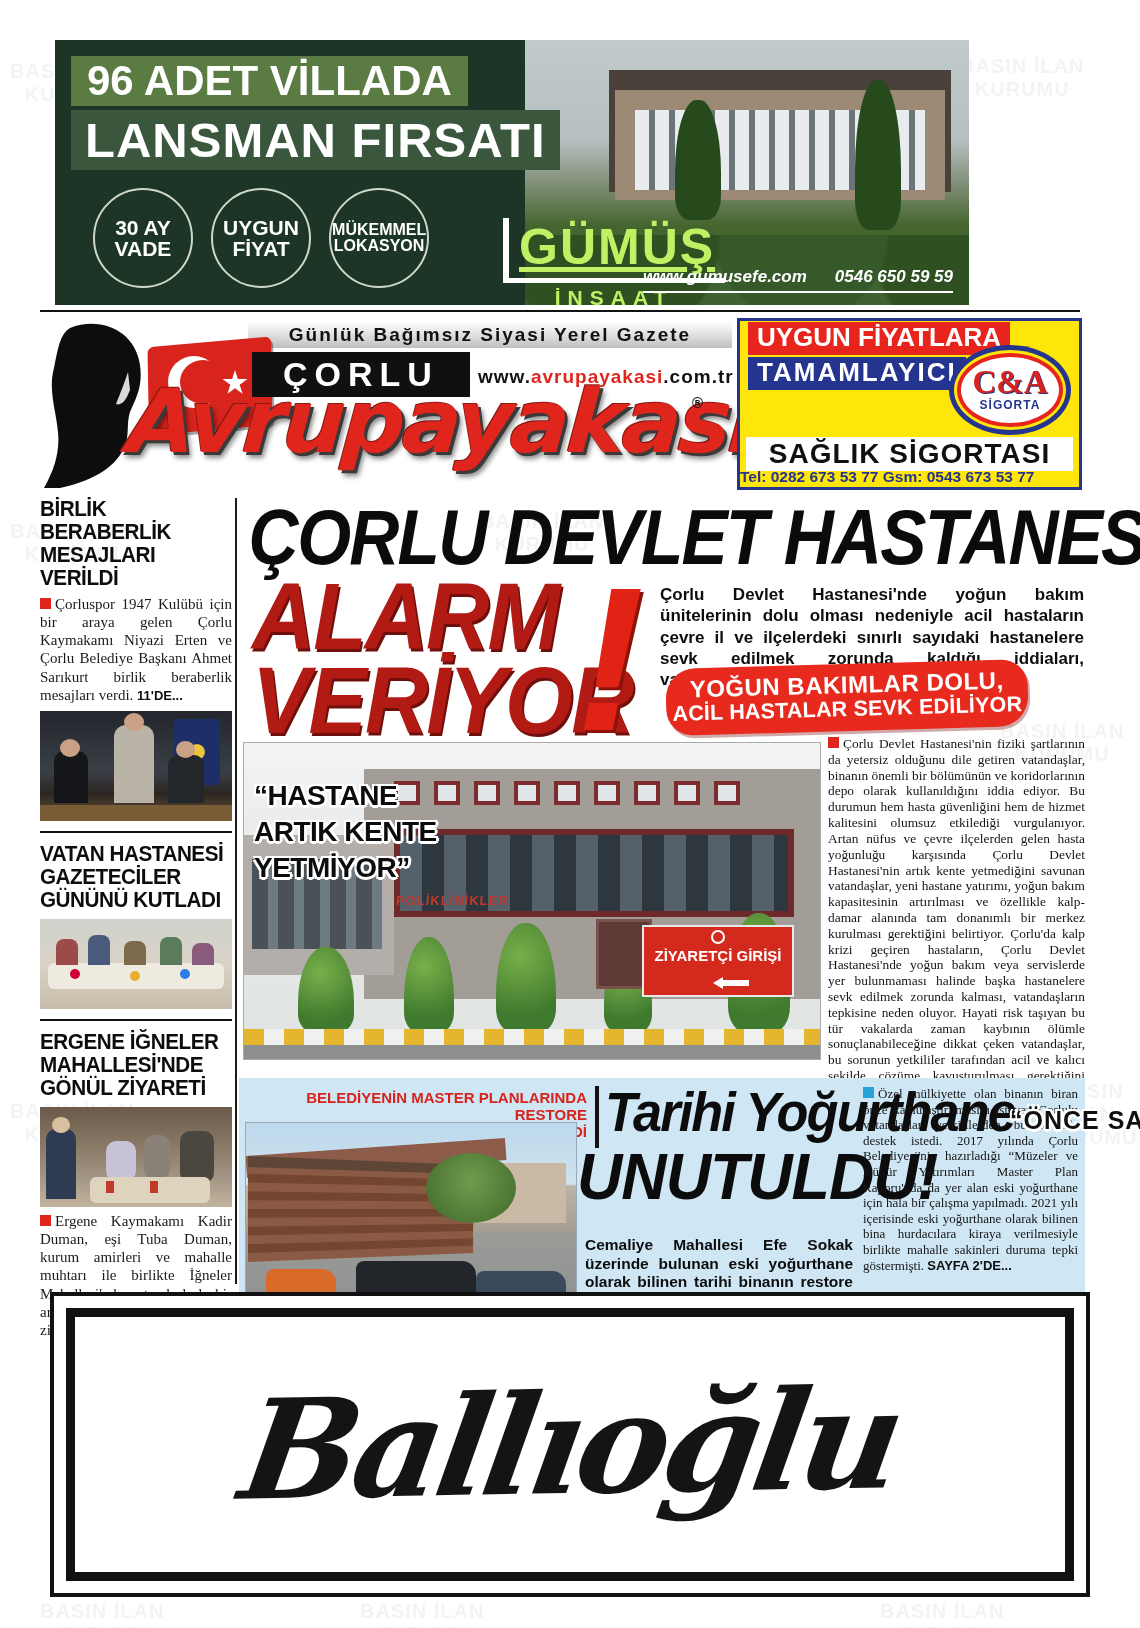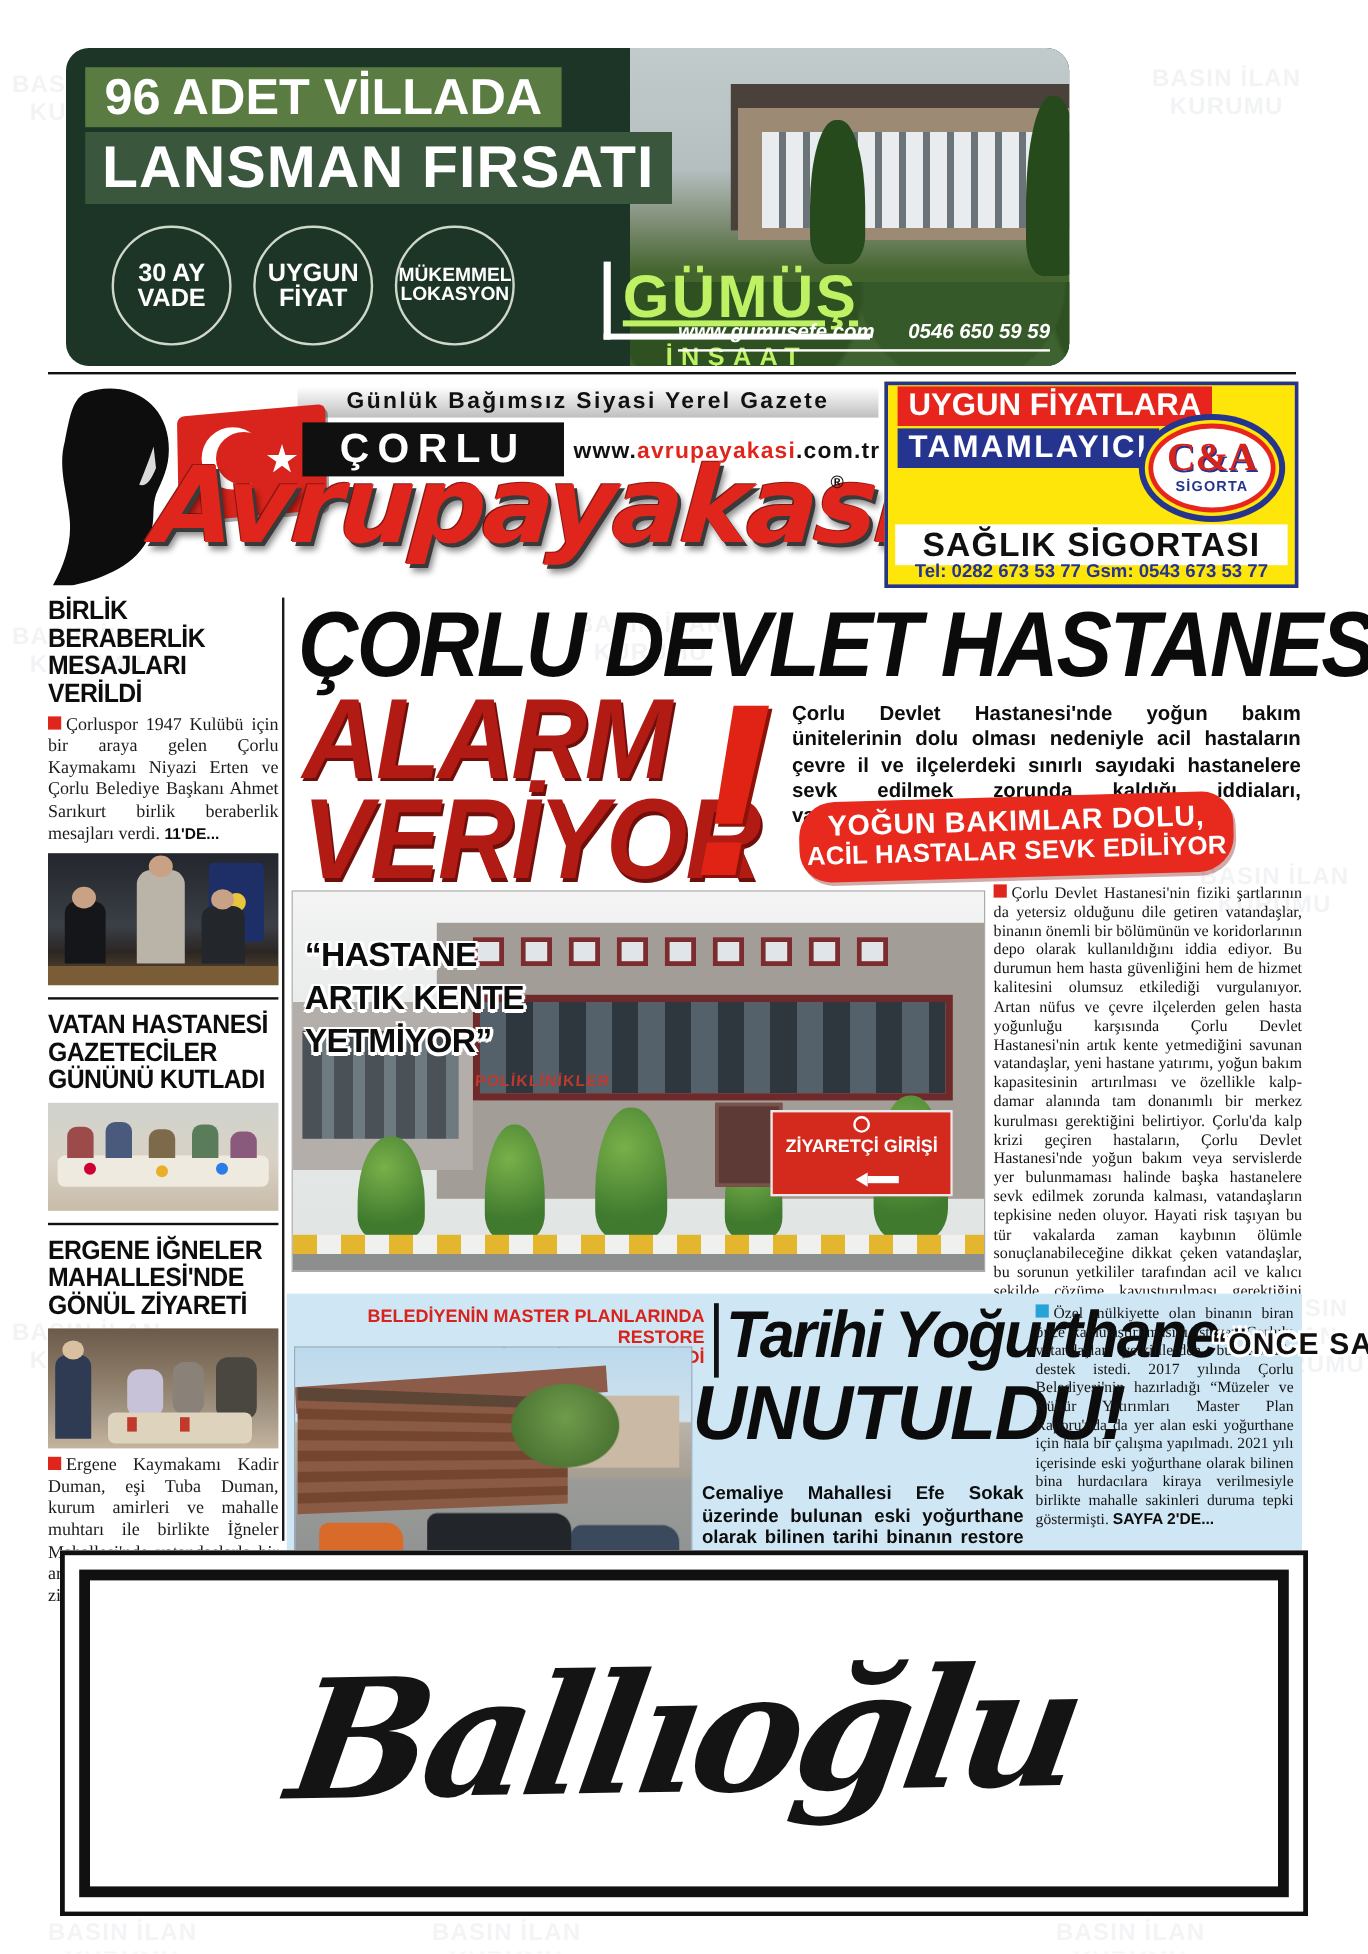--- a/index.html
+++ b/index.html
@@ -3,21 +3,21 @@
 <meta charset="utf-8">
 <style>
   * { margin:0; padding:0; box-sizing:border-box; }
   body { background:#fff; font-family:"Liberation Sans", sans-serif; }
   .page { position:relative; width:1140px; height:1628px; background:#fff; overflow:hidden; }
 
   
   .wm { position:absolute; color:#8a93a6; opacity:.10; font-weight:bold; font-size:20px; letter-spacing:1px; white-space:pre-line; text-align:center; pointer-events:none; }
 
   
-  .top-ad { position:absolute; left:55px; top:40px; width:836px; height:265px; background:#1c3526; overflow:hidden;border-radius:19px; }
+  .top-ad { position:absolute; left:55px; top:40px; width:914px; height:265px; background:#1c3526; overflow:hidden; }
   .top-ad .box1 { position:absolute; left:16px; top:16px; background:#5a7b42; color:#fff; font-weight:800; font-size:42px; padding:1px 16px; letter-spacing:0; }
   .top-ad .box2 { position:absolute; left:16px; top:70px; background:#3a573d; color:#fff; font-weight:800; font-size:49px; padding:2px 14px; letter-spacing:1px; }
   .circles { position:absolute; left:38px; top:148px; display:flex; gap:18px; }
   .circle { width:100px; height:100px; border:2px solid #cfd8c8; border-radius:50%; color:#fff; font-weight:800; display:flex; align-items:center; justify-content:center; text-align:center; font-size:21px; line-height:1.02; padding:6px; }
   .circle.small { font-size:16px;text-align:center; }
   .villa { position:absolute; left:470px; top:0; width:552px; height:265px; background:linear-gradient(180deg,#c2cbcb 0%,#b5bfc0 38%,#7e8d74 55%,#45652f 70%,#3c5c2a 100%); }
   .villa .house { position:absolute; left:90px; top:50px; width:330px; height:110px; background:#9c8a74; box-shadow:0 -14px 0 6px #4a423a; }
   .villa .glass { position:absolute; left:110px; top:70px; width:290px; height:80px; background:repeating-linear-gradient(90deg,#e8ecef 0 14px,#6b7579 14px 20px); }
   .villa .hedge { position:absolute; left:0; bottom:0; width:100%; height:70px; background:radial-gradient(circle at 16% 10%, #2f5122 22%, transparent 23%) , radial-gradient(circle at 50% 0%, #36592a 30%, transparent 31%), radial-gradient(circle at 84% 12%, #2f5122 24%, transparent 25%), #3f6330; }
   .villa .tree { position:absolute; width:46px; height:120px; background:#274a1d; border-radius:46% 46% 30% 30%/60% 60% 20% 20%; }
@@ -38,21 +38,21 @@
   .paper-title { position:absolute; left:88px; top:64px; white-space:nowrap; font-family:"DejaVu Sans", sans-serif; font-weight:bold; font-style:italic; color:#e0251c; font-size:88px; letter-spacing:-3px; transform:skewX(-4deg); text-shadow:3px 3px 0 #3a3a3a, 5px 6px 5px rgba(0,0,0,.45), -1px -1px 0 #8d1a12; line-height:1; }
   .paper-reg { position:absolute; left:652px; top:80px; font-size:15px; color:#111; font-weight:bold; }
   .info-strip { position:absolute; left:12px; top:150px; width:680px; border-top:2px solid #111; border-bottom:2px solid #111; height:26px; display:flex; align-items:center; justify-content:space-between; padding:0 16px; font-weight:800; font-size:14.5px; color:#111; }
 
   
   .sigorta { position:absolute; left:737px; top:318px; width:345px; height:172px; background:#ffe60a; border:3px solid #25348e; }
   .sigorta .quote { margin:5px 0 0 16px; font-weight:800; font-size:25px; color:#101010; letter-spacing:1px; }
   .sigorta .band-red { display:inline-block; margin:1px 0 0 8px; background:#e8251c; color:#fff; font-weight:800; font-size:26px; padding:0 9px 2px 9px; }
   .sigorta .band-blue { display:inline-block; margin:2px 0 0 8px; background:#25348e; color:#fff; font-weight:800; font-size:26px; padding:0 9px 2px 9px; letter-spacing:2px; }
   .sigorta .strip { position:absolute; left:6px; right:6px; top:116px; background:#fff; text-align:center; font-weight:800; font-size:28px; letter-spacing:1px; color:#101010; padding:1px 0; }
-  .sigorta .contact { position:absolute; left:0; bottom:1px; width:100%; text-align:center; color:#25348e; font-weight:800; font-size:15.5px; }
+  .sigorta .contact { position:absolute; left:0; bottom:1px; width:100%; color:#25348e; font-weight:800; font-size:15.5px; }
   .ca-logo { position:absolute; right:8px; top:24px; width:122px; height:90px; background:#25348e; border-radius:50%; padding:5px; }
   .ca-2 { width:100%; height:100%; background:#ffe60a; border-radius:50%; padding:3px; }
   .ca-3 { width:100%; height:100%; background:#e8251c; border-radius:50%; padding:4px; }
   .ca-4 { width:100%; height:100%; background:#ffffff; border-radius:50%; display:flex; flex-direction:column; align-items:center; justify-content:center; }
   .ca-main { font-family:"Liberation Serif", serif; font-weight:bold; font-size:33px; color:#d8231c; line-height:.9; text-shadow:1px 1px 0 #25348e; }
   .ca-sub { font-weight:800; font-size:12px; color:#25348e; letter-spacing:1px; }
 
   
   .vrule { position:absolute; left:235px; top:498px; width:2px; height:786px; background:#1a1a1a; }
   .left-col { position:absolute; left:40px; top:498px; width:192px; }

